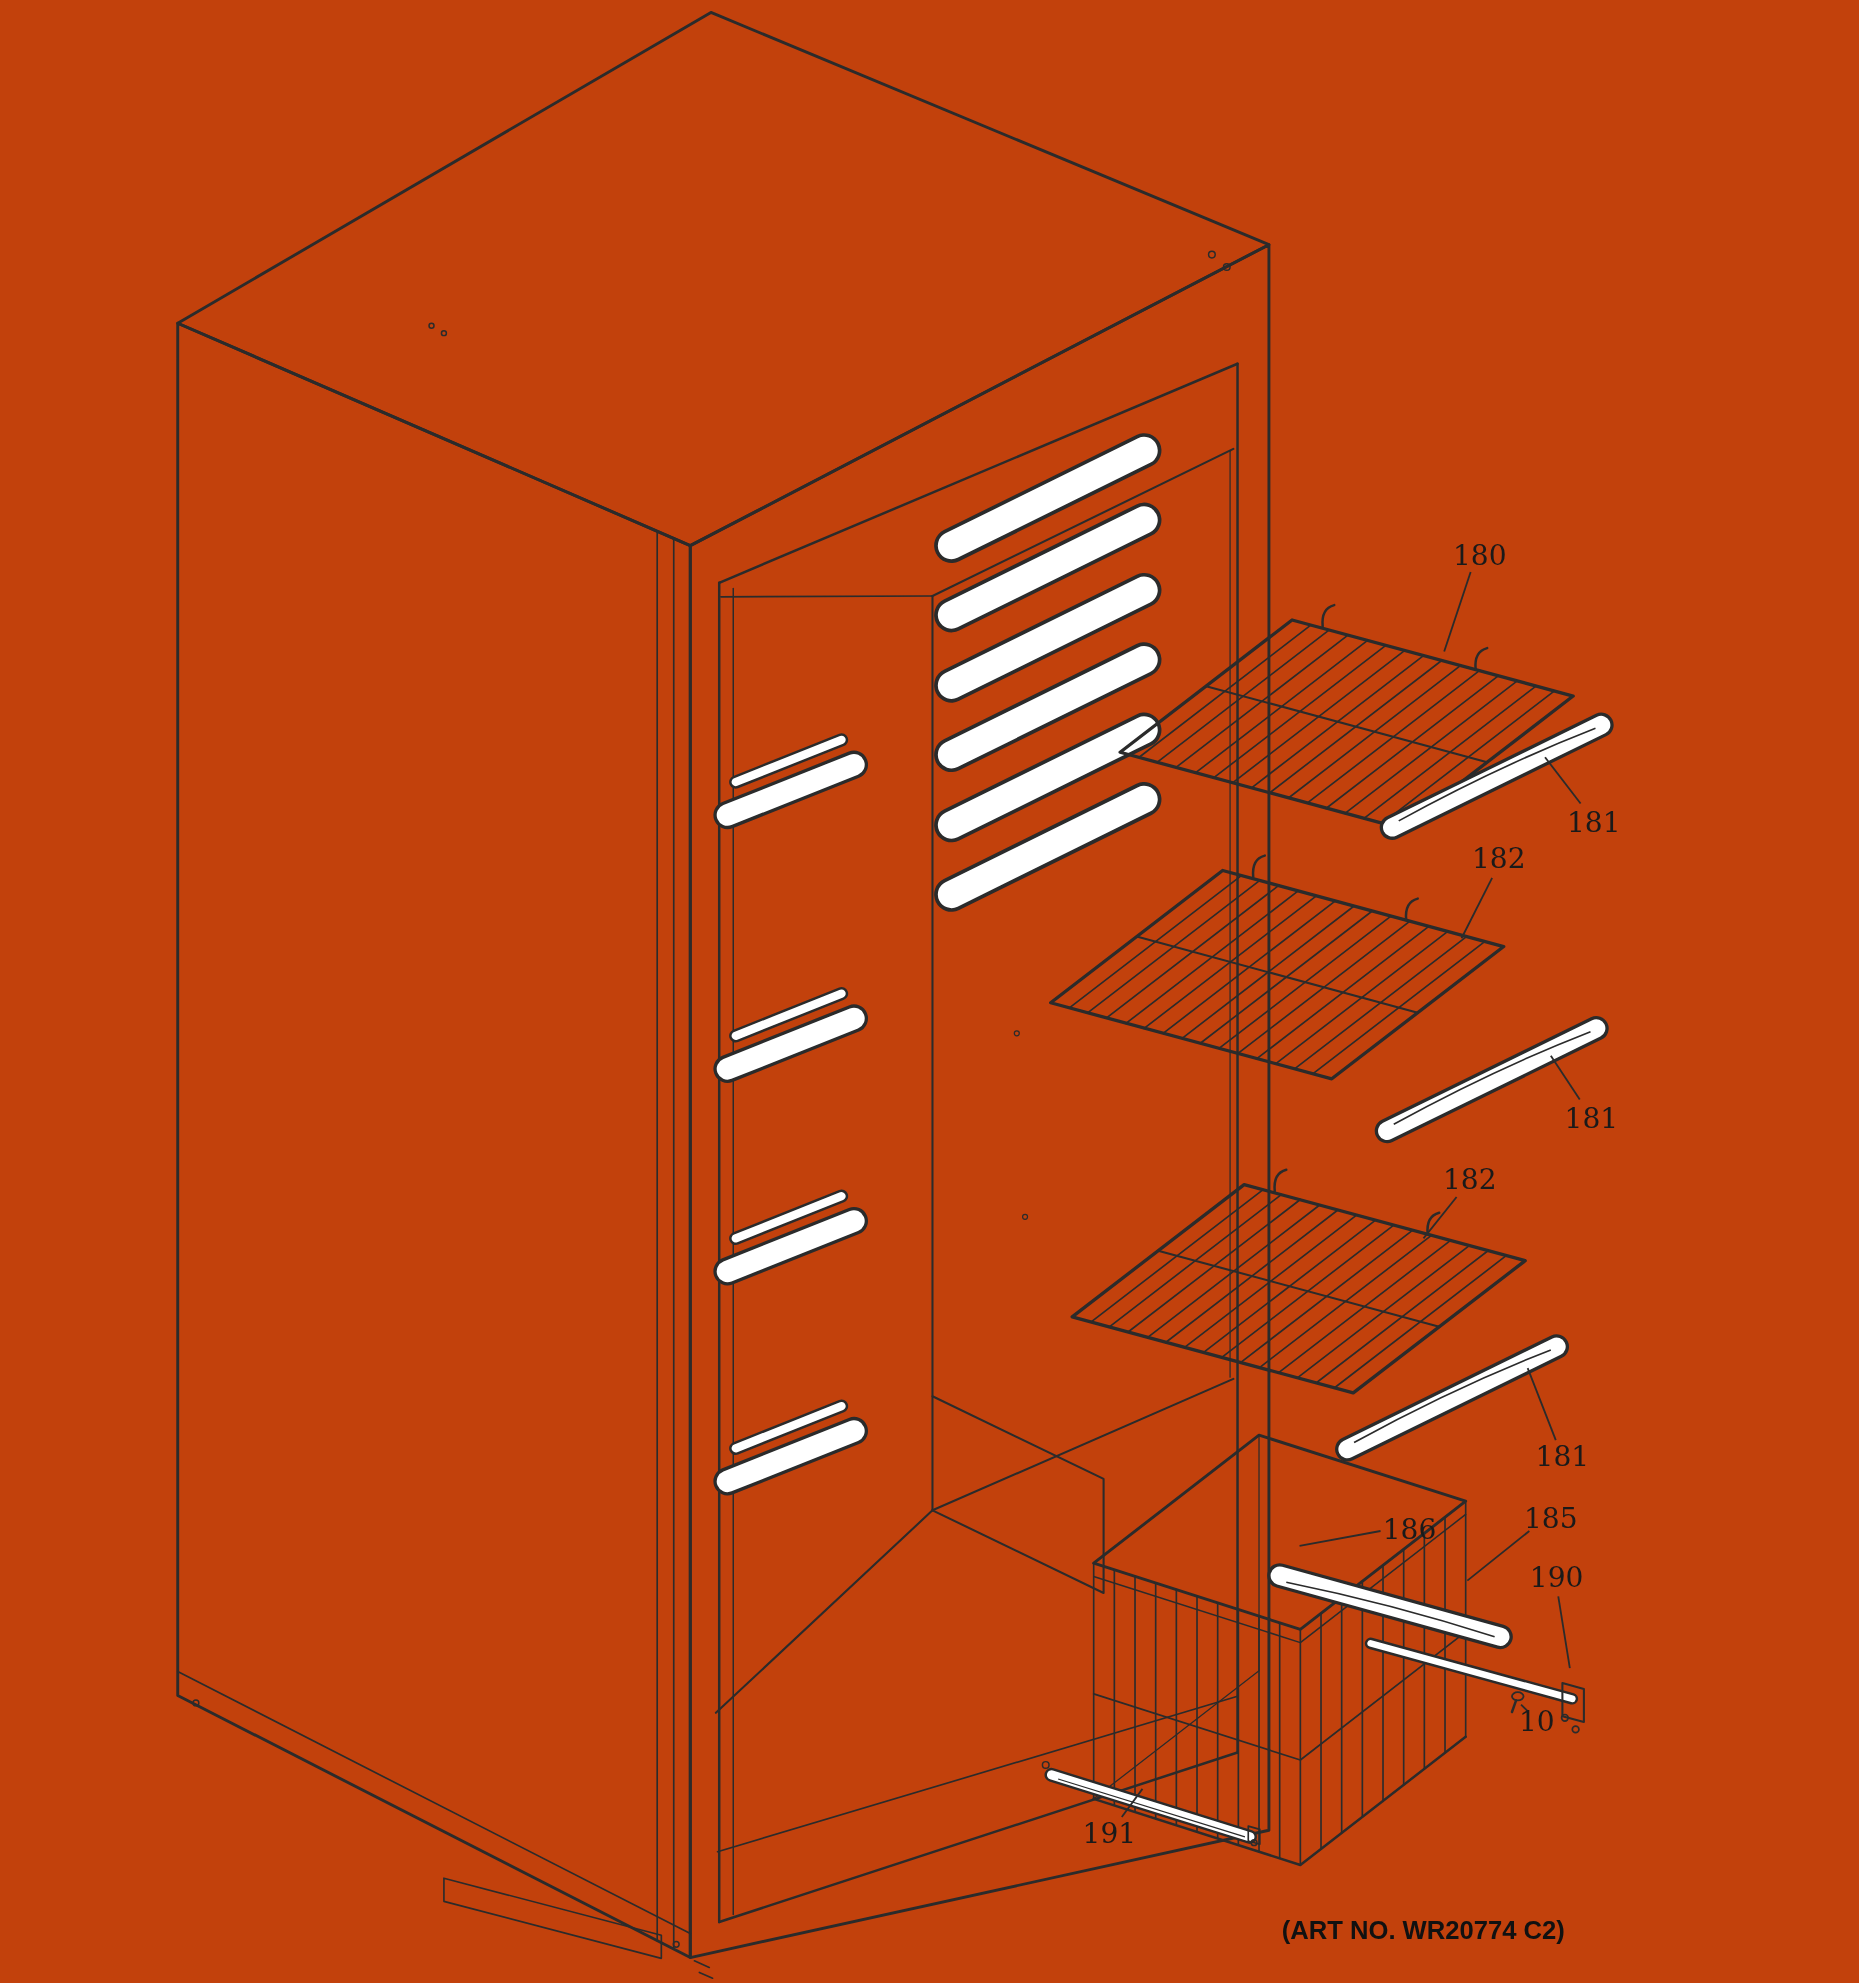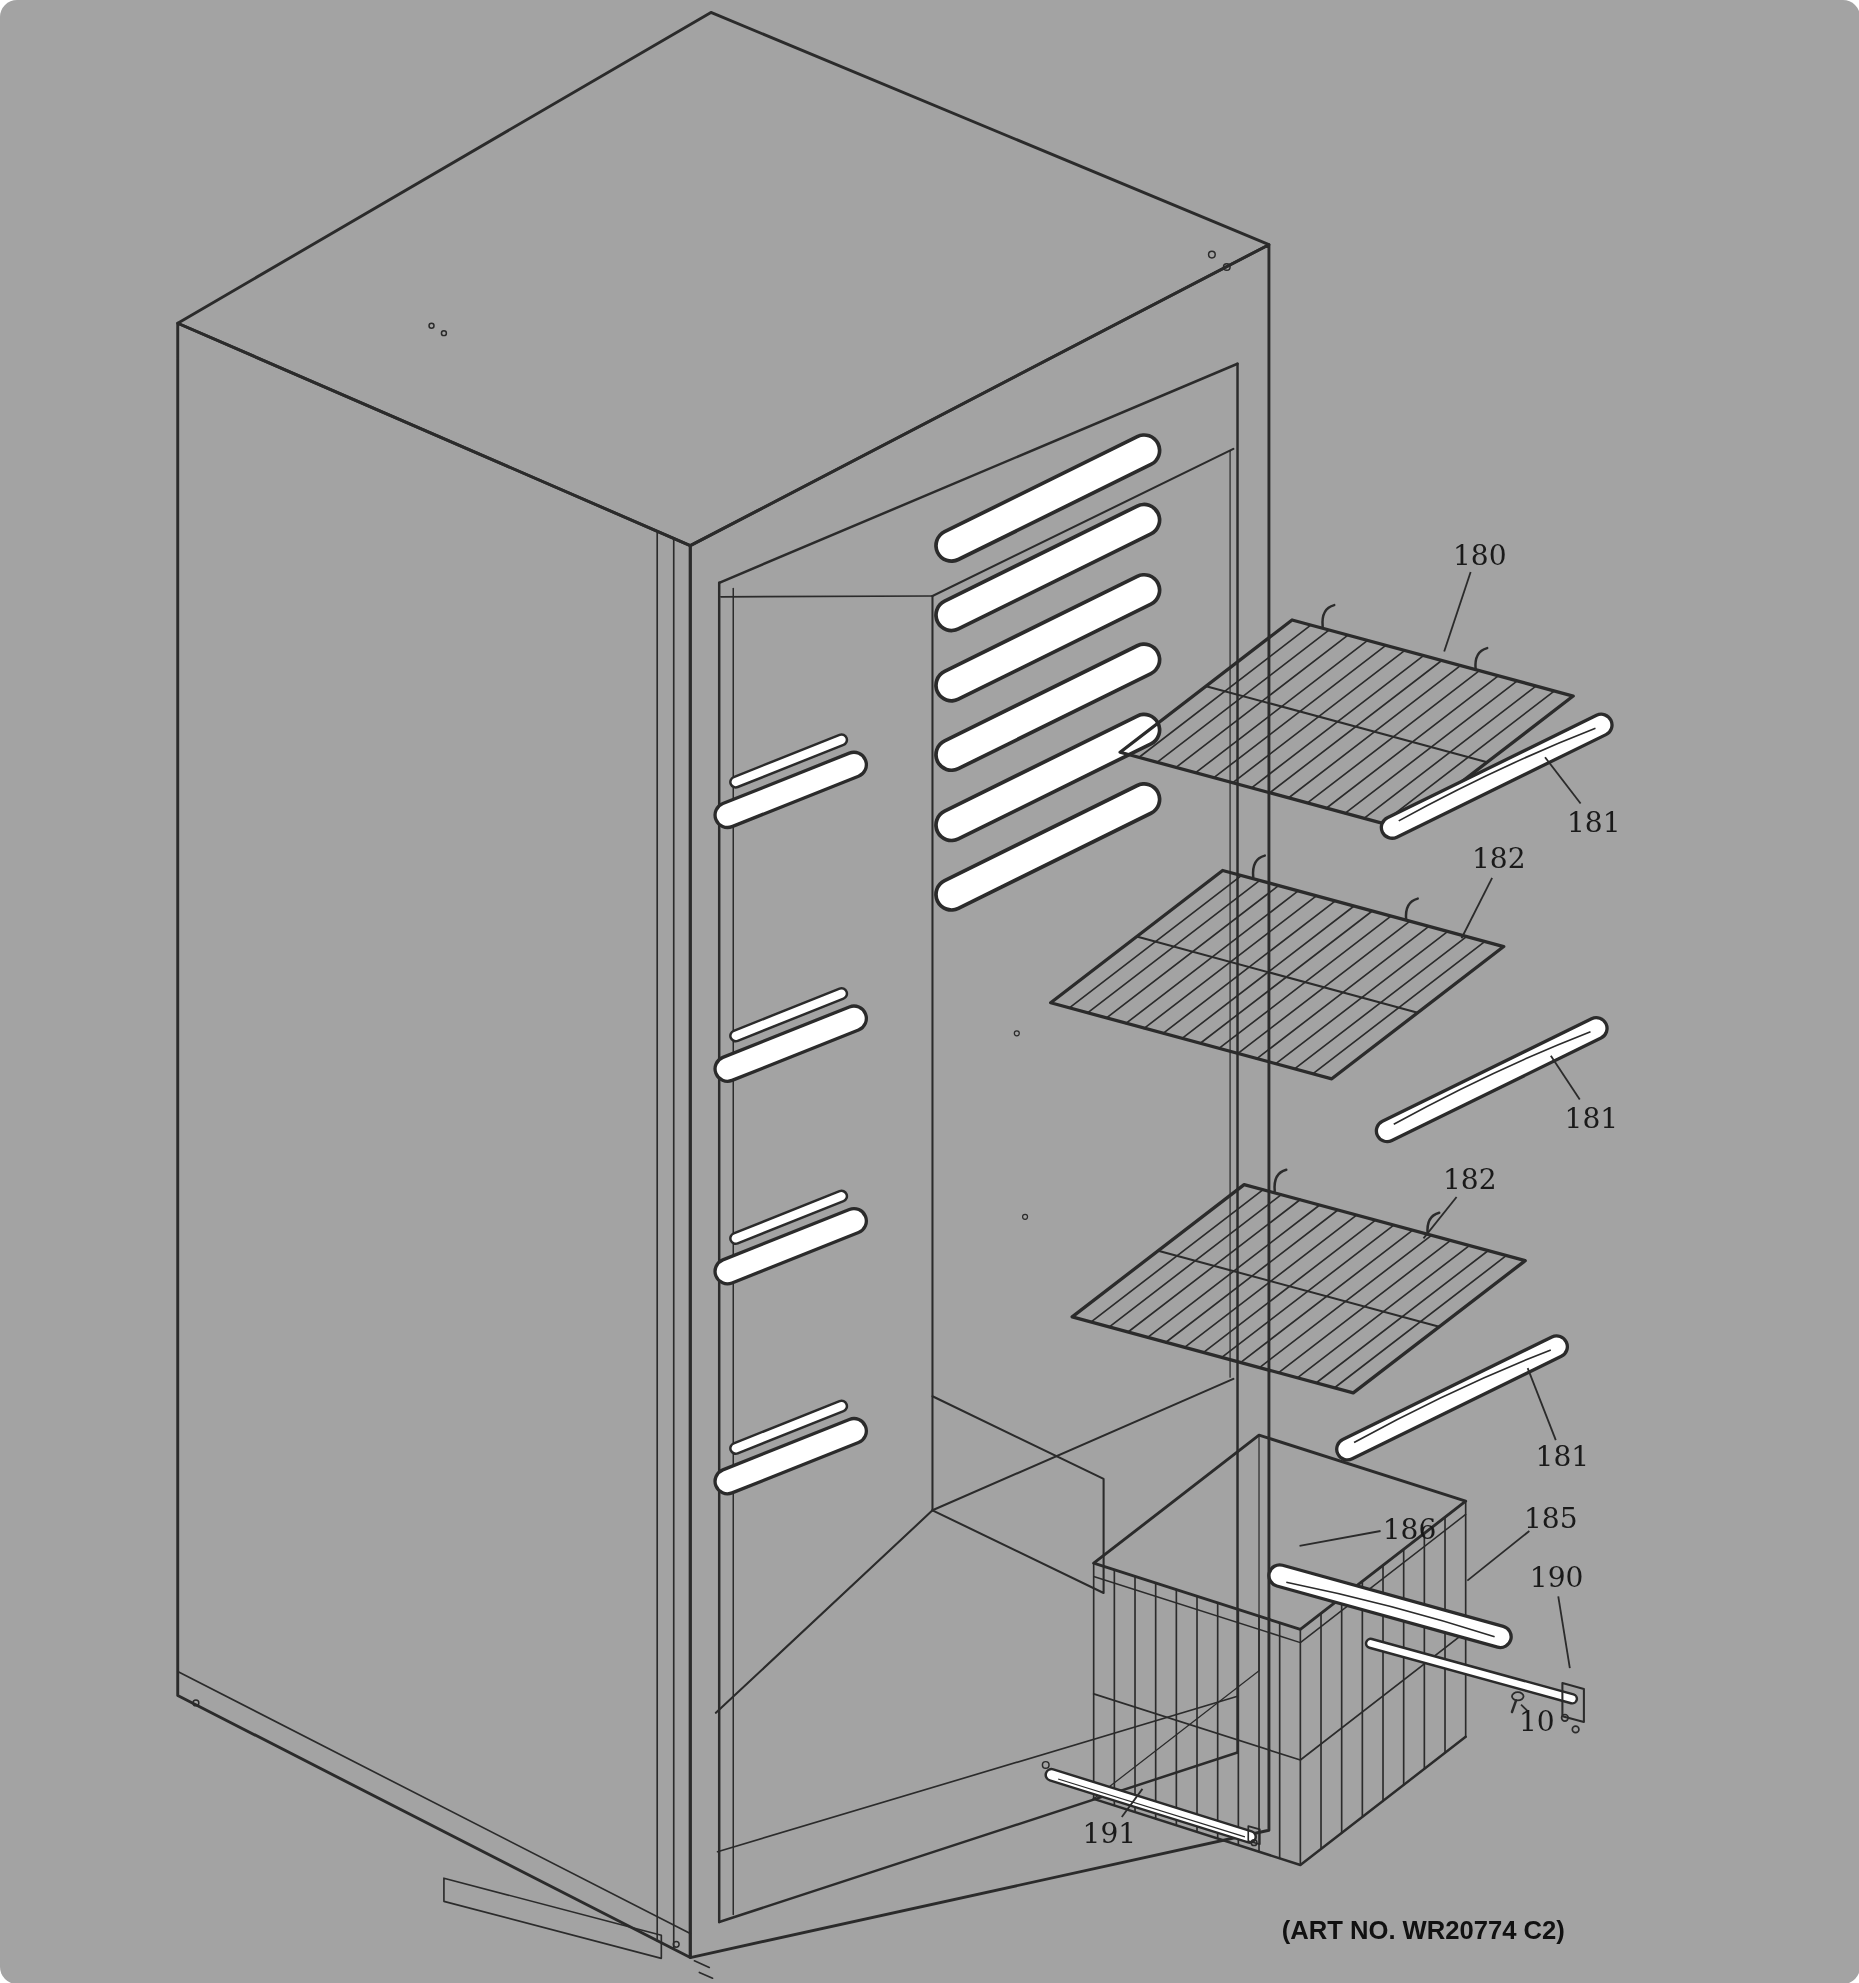--- a/index.html
+++ b/index.html
@@ -1,17 +1,17 @@
 <!DOCTYPE html>
 <html style="font-size:13.2px"><head>
 <meta charset="utf-8">
 <style>
   html,body{margin:0;padding:0;background:#ffffff;}
   body{width:1860px;height:1984px;overflow:hidden;font-family:"Liberation Sans",sans-serif;}
-  .diagram-stage{position:relative;width:1860px;height:1984px;background:#a3a3a3;border-radius:17px;}
+  .diagram-stage{position:relative;width:1860px;height:1984px;background:#c2410c;}
   svg{display:block;}
   .ln{stroke:#2b2b2b;fill:none;stroke-linecap:round;stroke-linejoin:round;}
   text.callout{font-family:"DejaVu Serif",serif;font-size:34px;fill:#1a1a1a;}
   text.artno{font-family:"Liberation Sans",sans-serif;font-weight:700;font-size:31px;fill:#111111;}
 </style>
 </head>
 <body>
 
 <div class="diagram-stage">
 <svg width="1860" height="1984" viewBox="0 0 2250 2400" xmlns="http://www.w3.org/2000/svg">

